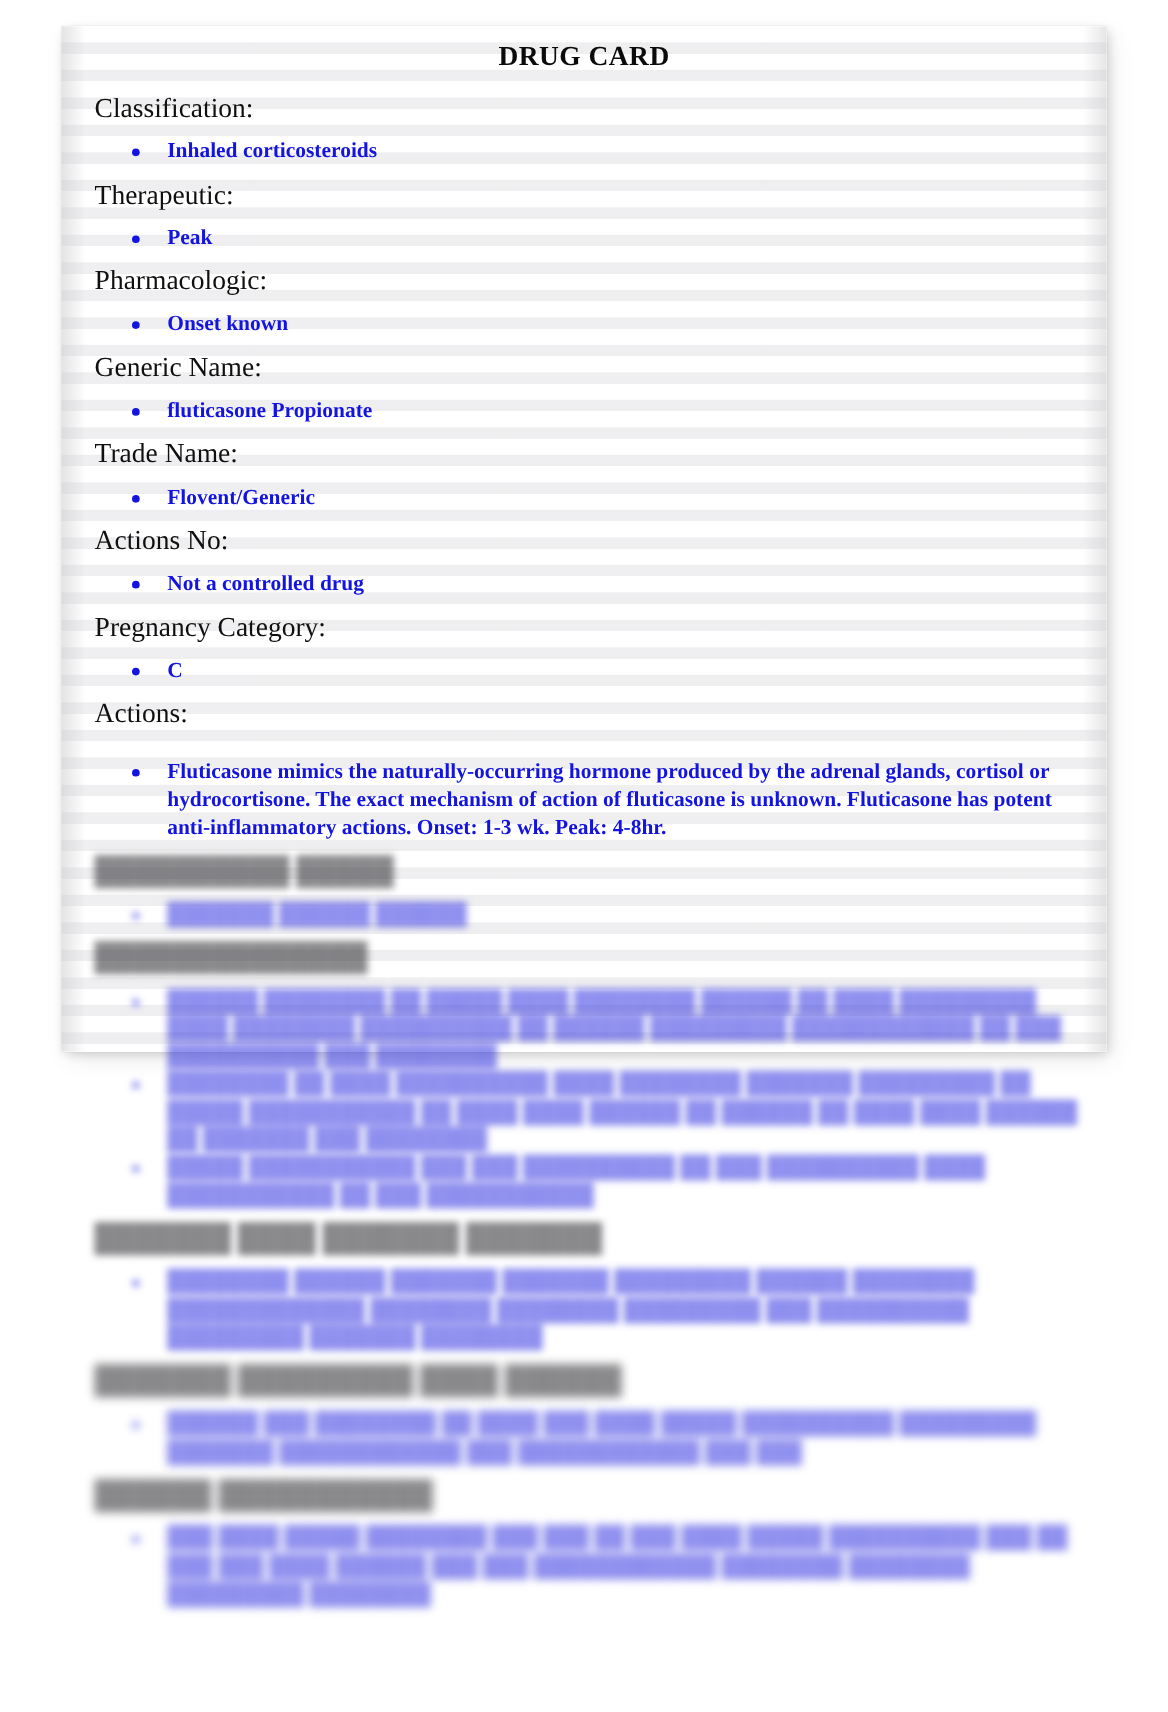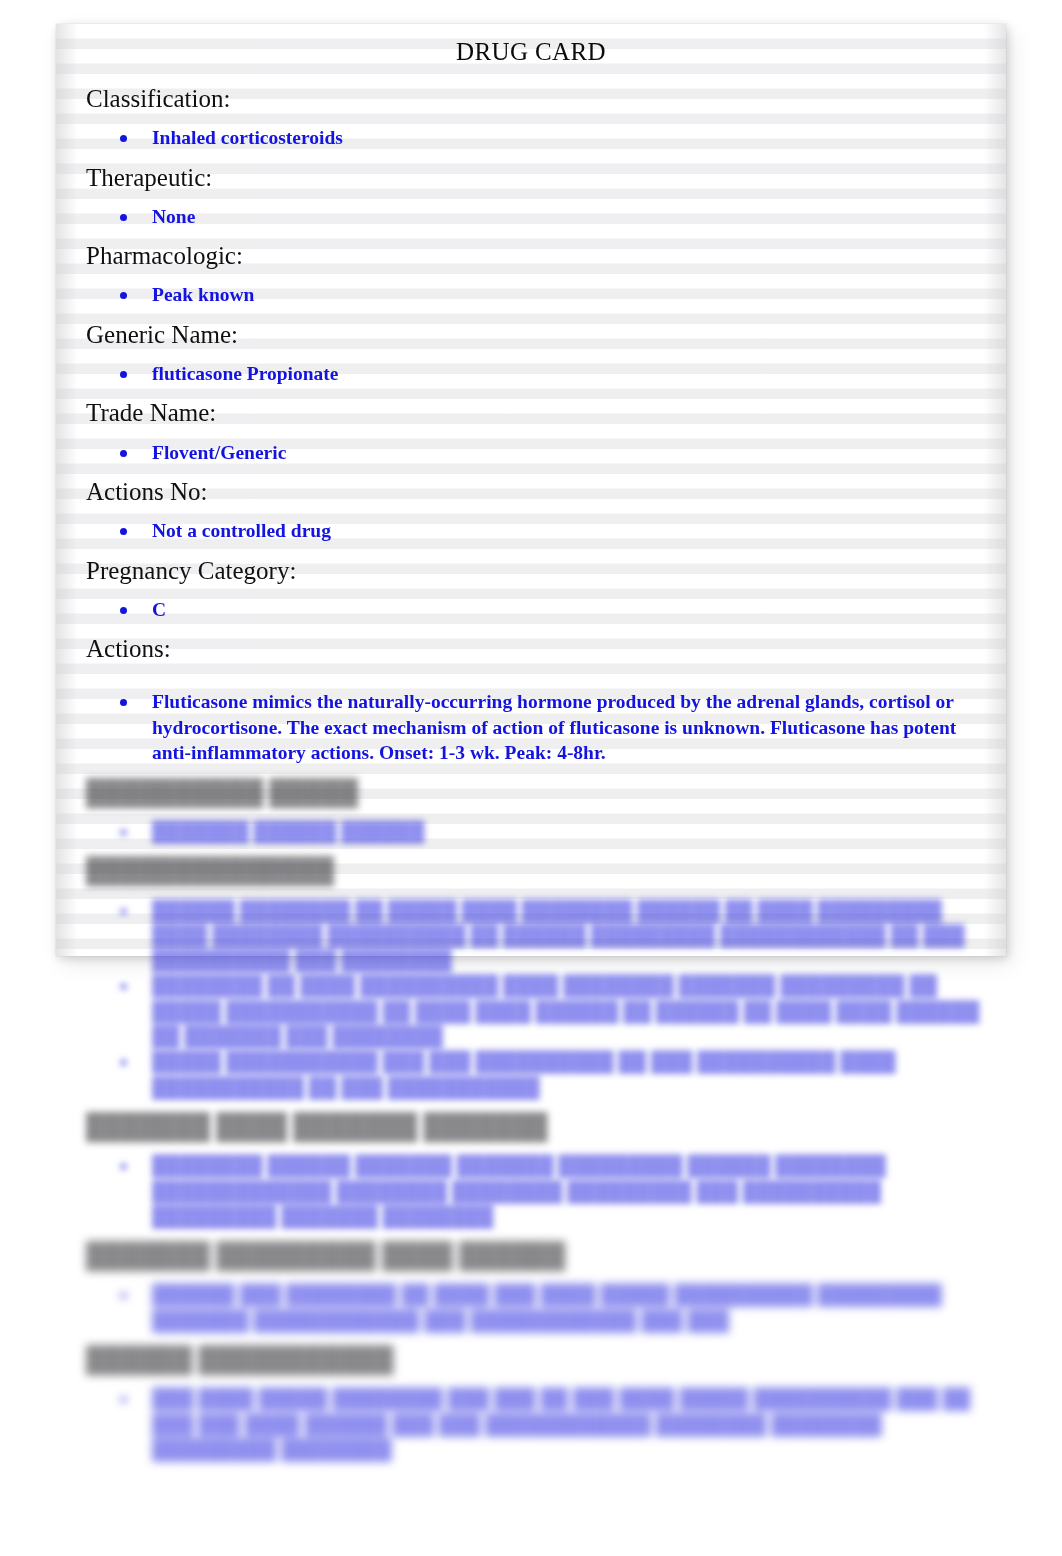--- a/index.html
+++ b/index.html
@@ -64,21 +64,21 @@
   
   .doc-title {
     position: absolute;
     left: 0;
     right: 0;
     top: 14px;
     text-align: center;
     font-size: 25px;
     color: #0b0b0b;
     letter-spacing: 0.4px;
-    font-weight: 400;
+    font-weight: 700;
     filter: blur(0.25px);
   }
 
   
   .content {
     position: absolute;
     left: 16px;
     right: 14px;
     top: 48px;
   }
@@ -152,27 +152,27 @@
 
     <div class="sec">
           <div class="field-label">Classification:</div>
           <ul class="bullets">
             <li>Inhaled corticosteroids</li>
           </ul>
         </div>
         <div class="sec">
           <div class="field-label">Therapeutic:</div>
           <ul class="bullets">
-            <li>None</li>
+            <li>Peak</li>
           </ul>
         </div>
         <div class="sec">
           <div class="field-label">Pharmacologic:</div>
           <ul class="bullets">
-            <li>Peak known</li>
+            <li>Onset known</li>
           </ul>
         </div>
         <div class="sec">
           <div class="field-label">Generic Name:</div>
           <ul class="bullets">
             <li>fluticasone Propionate</li>
           </ul>
         </div>
         <div class="sec">
           <div class="field-label">Trade Name:</div>

